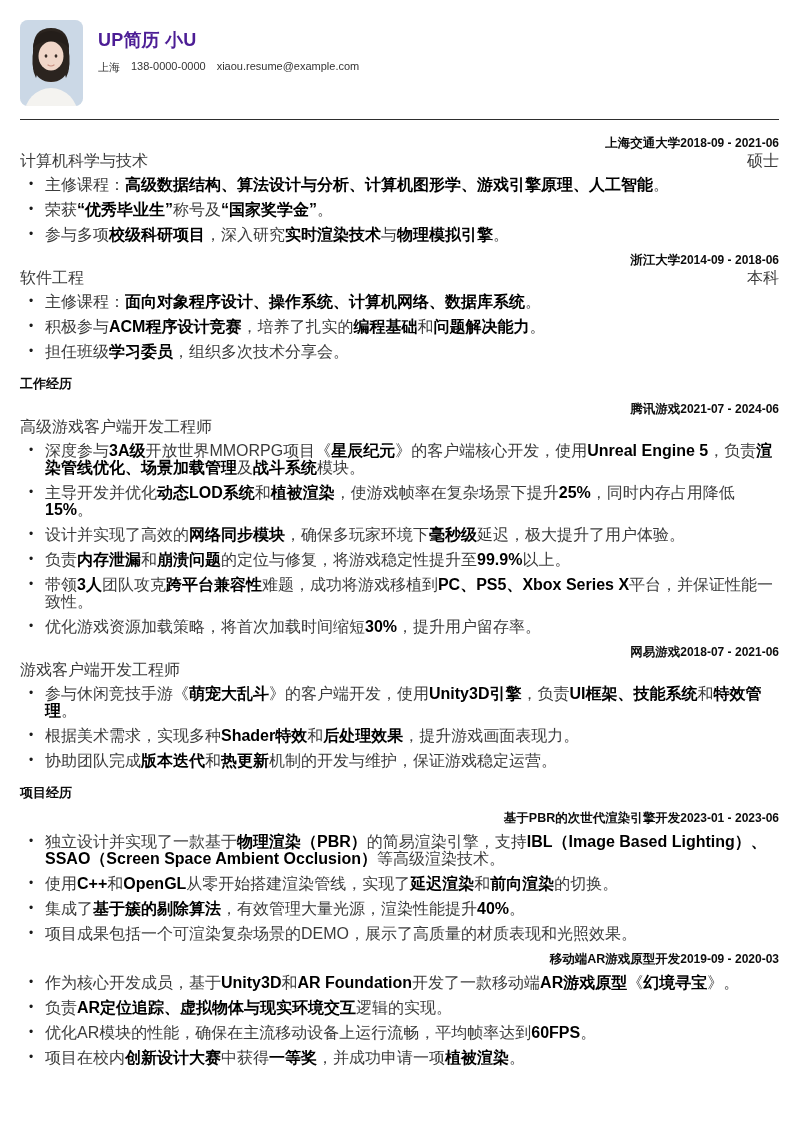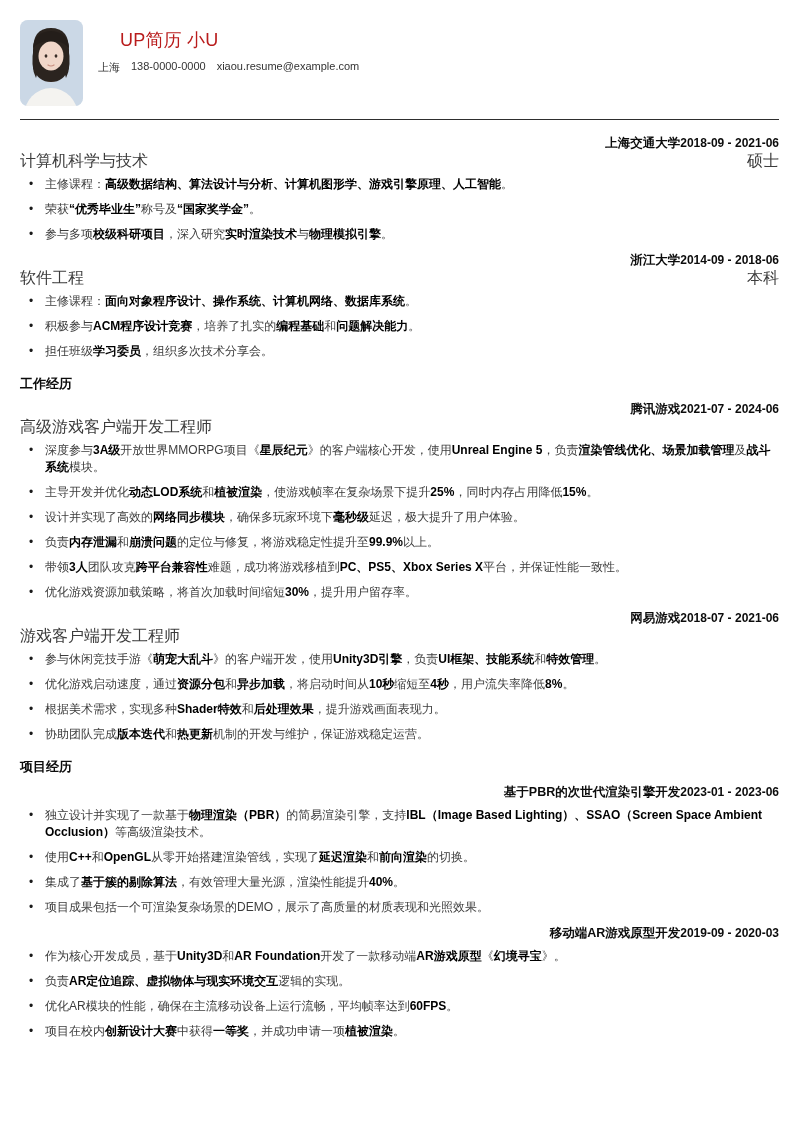--- a/index.html
+++ b/index.html
@@ -8,34 +8,34 @@
     background:#ffffff;
     padding:20px 20px 0 20px;
     font-family:"Liberation Sans","DejaVu Sans",sans-serif;
     color:#3c3c3c;
     overflow:hidden;
   }
   .header{display:flex;gap:15px;align-items:flex-start;}
   .photo{width:63px;height:86px;border-radius:8px;overflow:hidden;flex-shrink:0;}
   .photo svg{display:block;}
   .header-text{padding-top:8px;}
-  .name{font-size:18px;font-weight:normal;color:#b91c1c;letter-spacing:.2px;margin-left:22px;}
+  .name{font-size:18px;font-weight:bold;color:#4c1d95;letter-spacing:.2px;}
   .contact{margin-top:8px;font-size:11px;color:#333;display:flex;gap:11px;}
   .divider{border:none;border-top:1.6px solid #2e2e2e;margin:13px 0 0 0;}
   .resume-section{margin-top:14px;}
   .section-title{font-size:13px;font-weight:bold;color:#0c0c0c;line-height:19px;}
   .entry{margin-top:7px;}
   .entry-head{display:flex;justify-content:flex-end;align-items:baseline;line-height:18px;}
   .org{font-size:12.5px;font-weight:bold;color:#0c0c0c;}
   .date{font-size:12px;font-weight:bold;color:#0c0c0c;white-space:nowrap;}
   .entry-sub{display:flex;justify-content:space-between;font-size:16px;color:#3c3c3c;line-height:18px;align-items:flex-end;}
   ul.bullets{list-style:none;margin:6px 0 0 0;padding:0;}
   ul.bullets li{
     position:relative;padding-left:25px;
-    font-size:12px;line-height:17px;margin-bottom:8px;color:#3c3c3c;
+    font-size:16px;line-height:17px;margin-bottom:8px;color:#3c3c3c;
   }
   ul.bullets li::before{content:"\2022";position:absolute;left:9px;top:0;color:#1a1a1a;font-size:12px;}
   ul.bullets b{color:#000;font-weight:bold;}
 </style>
 </head>
 <body>
 
 <div class="header">
   <div class="photo">
     <svg width="63" height="86" viewBox="0 0 63 86" xmlns="http://www.w3.org/2000/svg">
@@ -120,21 +120,20 @@
       <div class="entry">
         <div class="entry-head">
           <span class="org">网易游戏</span>
           <span class="date">2018-07 - 2021-06</span>
         </div>
         <div class="entry-sub">
           <span>游戏客户端开发工程师</span>
         </div>
         <ul class="bullets">
           <li>参与休闲竞技手游《<b>萌宠大乱斗</b>》的客户端开发，使用<b>Unity3D引擎</b>，负责<b>UI框架、技能系统</b>和<b>特效管理</b>。</li>
-          <li>优化游戏启动速度，通过<b>资源分包</b>和<b>异步加载</b>，将启动时间从<b>10秒</b>缩短至<b>4秒</b>，用户流失率降低<b>8%</b>。</li>
           <li>根据美术需求，实现多种<b>Shader特效</b>和<b>后处理效果</b>，提升游戏画面表现力。</li>
           <li>协助团队完成<b>版本迭代</b>和<b>热更新</b>机制的开发与维护，保证游戏稳定运营。</li>
         </ul>
       </div>
     </section>
     <section class="resume-section">
       <div class="section-title">项目经历</div>
       <div class="entry">
         <div class="entry-head">
           <span class="org">基于PBR的次世代渲染引擎开发</span>

